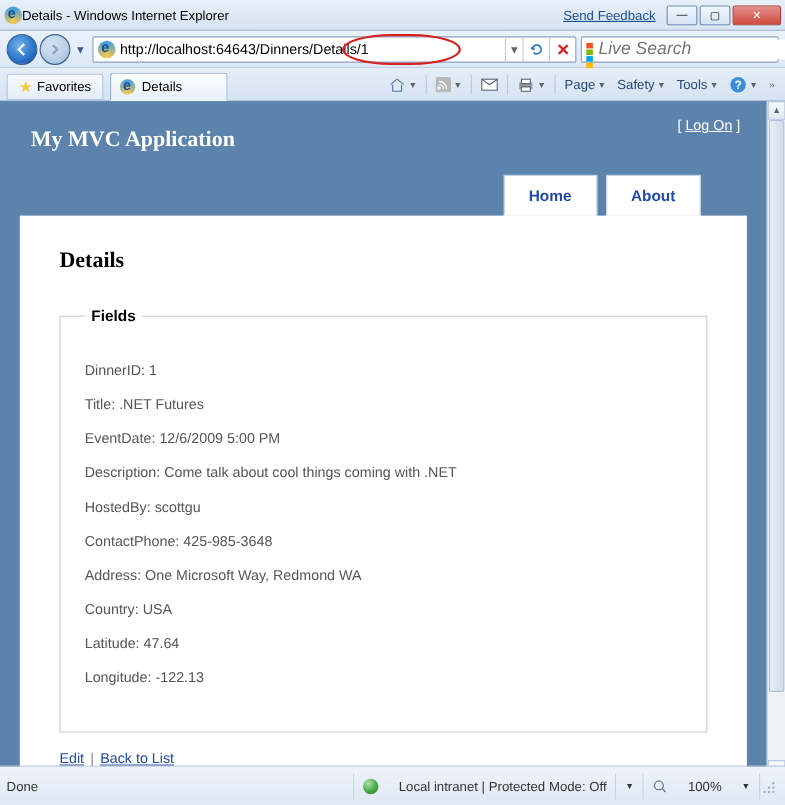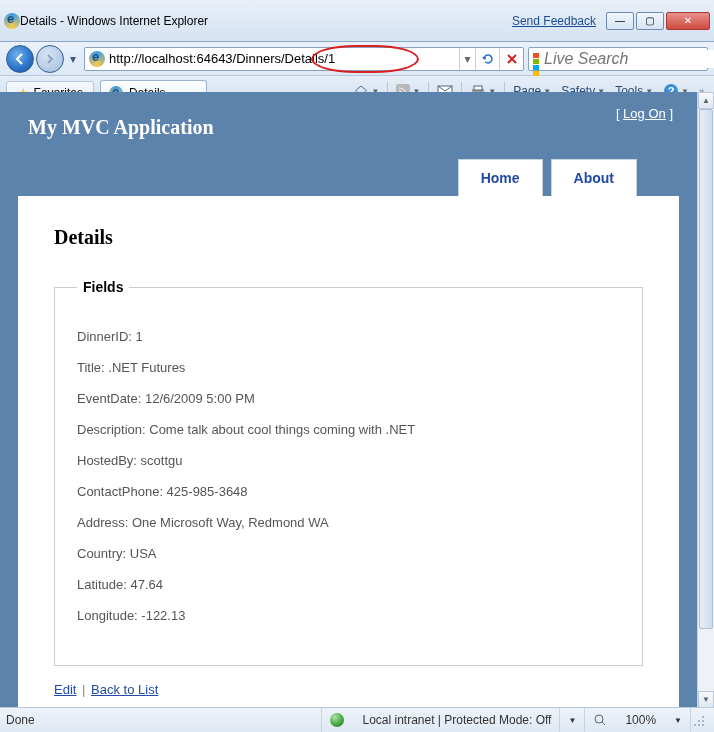--- a/index.html
+++ b/index.html
@@ -1,19 +1,19 @@
 <!DOCTYPE html>
 <html><head>
 <meta charset="utf-8">
 <style>
 * { margin: 0; padding: 0; box-sizing: border-box; }
 body { font-family: "Segoe UI", Tahoma, sans-serif; font-size: 12px; background: #fff; width: 714px; height: 732px; overflow: hidden; }
 
 
-.titlebar { height: 42px; background: linear-gradient(#e8eff8, #d6e3f3); border-bottom: 1px solid #8ca5c5; display: flex; align-items: center; padding: 0 4px; }
+.titlebar { height: 28px; background: linear-gradient(#e8eff8, #d6e3f3); border-bottom: 1px solid #8ca5c5; display: flex; align-items: center; padding: 0 4px; }
 .titlebar .title { flex: 1; font-size: 12px; color: #000; }
 .titlebar .feedback { color: #1b4f8f; text-decoration: underline; margin-right: 8px; }
 .win-btns { display: flex; }
 .win-btn { width: 28px; height: 18px; border: 1px solid #6f8bb1; border-radius: 2px; margin-left: 2px; background: linear-gradient(#f1f6fc,#d6e4f4); display: flex; align-items: center; justify-content: center; font-size: 10px; }
 .win-btn.close { width: 44px; background: linear-gradient(#e7908c,#cf4b3f); color: #fff; border-color: #a83b31; }
 
 
 .navbar { height: 34px; background: linear-gradient(#eaf1fa,#dde8f6); border-bottom: 1px solid #b8c9de; display: flex; align-items: center; padding: 0 6px; gap: 4px; }
 .nav-arrows { display: flex; align-items: center; gap: 2px; }
 .arrow-btn { width: 28px; height: 28px; border-radius: 50%; background: radial-gradient(circle at 40% 35%, #6fb0ec, #2a72c8 60%, #1a4d8a); border: 1px solid #355f90; display: flex; align-items: center; justify-content: center; color: #fff; }
@@ -57,21 +57,21 @@
 .page-body { background: #fff; margin: 0 18px; padding: 30px 36px; position: relative; top: -1px; min-height: 500px; }
 .page-body h2 { font-family: Georgia, serif; font-size: 20px; font-weight: bold; margin-bottom: 30px; }
 fieldset { border: 1px solid #ccc; padding: 18px 22px 26px; }
 legend { font-weight: bold; font-size: 14px; padding: 0 6px; }
 .field-row { color: #555; font-size: 13px; margin: 16px 0; }
 .actions { margin-top: 16px; font-size: 13px; }
 .actions a { color: #2049a8; text-decoration: underline; text-align: center; }
 .actions .sep { color: #888; margin: 0 2px; }
 
 
-.statusbar { position: absolute; bottom: 0; left: 0; right: 0; height: 25px; background: linear-gradient(#eef3f9,#dfe8f3); border-top: 1px solid #b8c9de; display: flex; align-items: center; font-size: 12px; color: #333; padding: 0 6px; }
+.statusbar { position: absolute; bottom: 0; left: 0; right: 0; height: 36px; background: linear-gradient(#eef3f9,#dfe8f3); border-top: 1px solid #b8c9de; display: flex; align-items: center; font-size: 12px; color: #333; padding: 0 6px; }
 .statusbar .left { flex: 1; }
 .statusbar .cell { border-left: 1px solid #c8d3e2; padding: 0 8px; height: 24px; display: flex; align-items: center; gap: 18px; }
 
 .ie-e { display:inline-block; width:16px; height:16px; border-radius:50%; background: conic-gradient(#3a9de8,#f8c94a,#3a9de8); position:relative; }
 .ie-e::after { content:"e"; position:absolute; left:3px; top:-2px; color:#1a4d8a; font-weight:bold; font-size:13px; }
 .star { color: #f5c842; font-size: 14px; }
 .globe { width:14px; height:14px; border-radius:50%; background: radial-gradient(circle at 35% 30%, #aee3a8, #45a845 55%, #2a6e2a); display:inline-block; }
 .win-flag { display:inline-flex; flex-wrap:wrap; width:14px; height:12px; }
 .win-flag span { width:6px; height:5px; margin:0 1px 1px 0; }
 </style>

